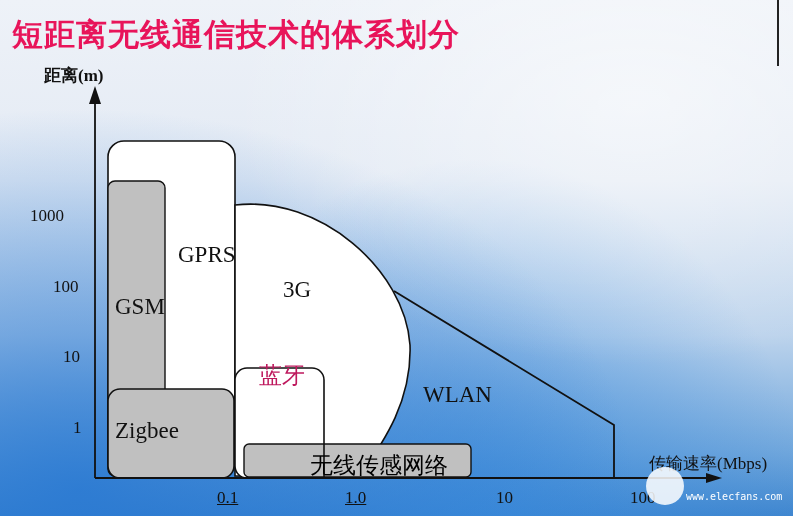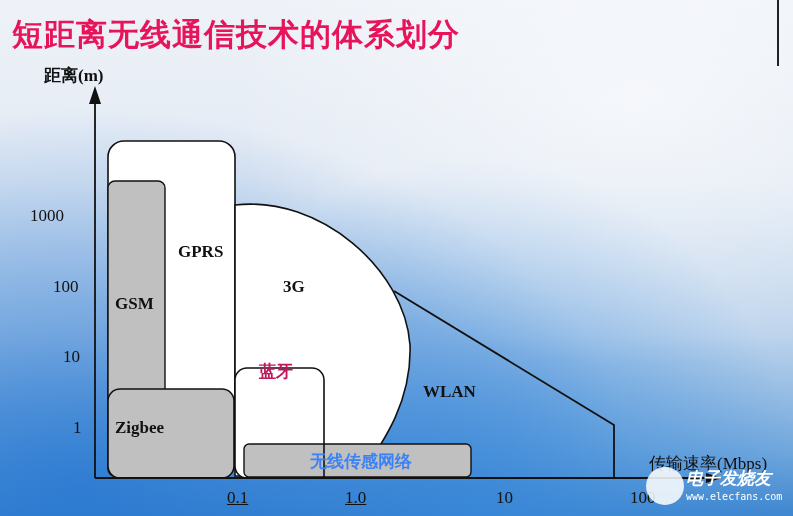--- a/index.html
+++ b/index.html
@@ -14,21 +14,21 @@
   }
   .title {
     position:absolute; left:12px; top:6px;
     font-family:"DejaVu Sans", sans-serif; font-weight:bold;
     font-size:31px; color:#e8145a; letter-spacing:1px;margin-top:8px;
   }
   .right-rule { position:absolute; left:777px; top:0; width:2px; height:66px; background:#222; }
   svg.diagram { position:absolute; left:0; top:0; }
   .lbl { position:absolute; font-family:"Liberation Serif", serif; color:#111; white-space:nowrap; }
   .tick { font-size:17px; }
-  .region { font-size:17px;font-weight:bold; }
+  .region { font-size:23px; }
   .watermark {
     position:absolute; left:646px; top:463px; width:140px; height:50px;
   }
   .wm-circle {
     position:absolute; left:0; top:4px; width:38px; height:38px; border-radius:50%;
     background:rgba(255,255,255,0.85);
   }
   .wm-cn { position:absolute; left:40px; top:4px; font-family:"DejaVu Sans", sans-serif;
     font-size:17px; font-style:italic; font-weight:bold; color:#ffffff; }
   .wm-url { position:absolute; left:40px; top:28px; font-family:"DejaVu Sans Mono", monospace;
@@ -64,30 +64,29 @@
 </svg>
 
 <div class="lbl" style="left:44px; top:64px; font-size:17px;font-weight:bold;">距离(m)</div>
 <div class="lbl" style="left:649px; top:452px; font-size:17px;">传输速率(Mbps)</div>
 
 <div class="lbl tick" style="left:30px; top:206px;">1000</div>
 <div class="lbl tick" style="left:53px; top:277px;">100</div>
 <div class="lbl tick" style="left:63px; top:347px;">10</div>
 <div class="lbl tick" style="left:73px; top:418px;">1</div>
 
-<div class="lbl tick" style="left:227px; top:488px;text-decoration:underline;">0.1</div>
+<div class="lbl tick" style="left:217px; top:488px;text-decoration:underline;">0.1</div>
 <div class="lbl tick" style="left:345px; top:488px;text-decoration:underline;">1.0</div>
 <div class="lbl tick" style="left:496px; top:488px;">10</div>
 <div class="lbl tick" style="left:630px; top:488px;">100</div>
 
 <div class="lbl region" style="left:178px; top:242px;">GPRS</div>
 <div class="lbl region" style="left:115px; top:294px;">GSM</div>
 <div class="lbl region" style="left:283px; top:277px;">3G</div>
 <div class="lbl region" style="left:115px; top:418px;">Zigbee</div>
 <div class="lbl region" style="left:259px; top:360px; color:#be185d;">蓝牙</div>
-<div class="lbl region" style="left:310px; top:450px; color:#3b82f6;">无线传感网络</div>
+<div class="lbl region" style="left:310px; top:450px; color:#000000;">无线传感网络</div>
 <div class="lbl region" style="left:423px; top:382px;text-align:center;">WLAN</div>
 
 <div class="watermark">
   <div class="wm-circle"></div>
-  <div class="wm-cn">电子发烧友</div>
   <div class="wm-url">www.elecfans.com</div>
 </div>
 
 </body></html>

